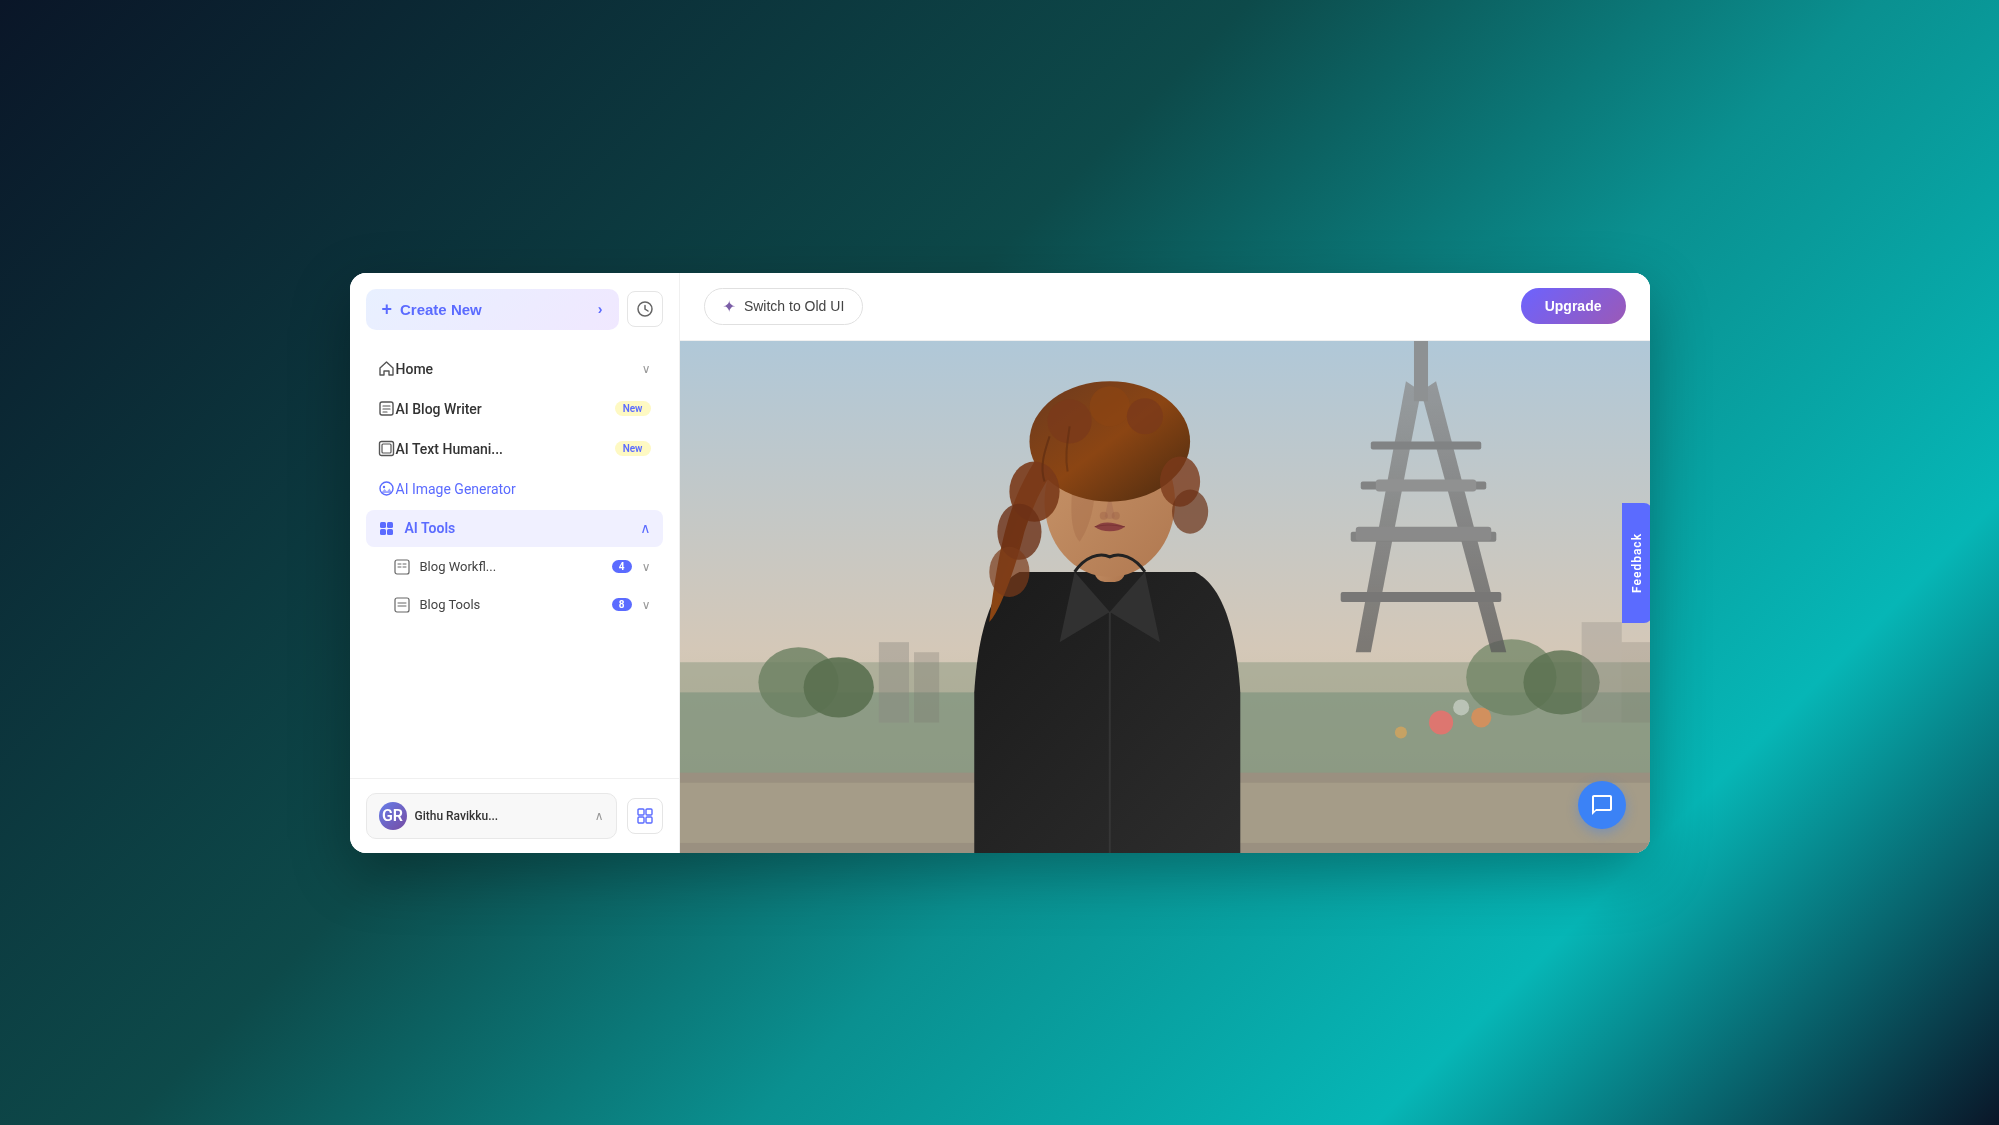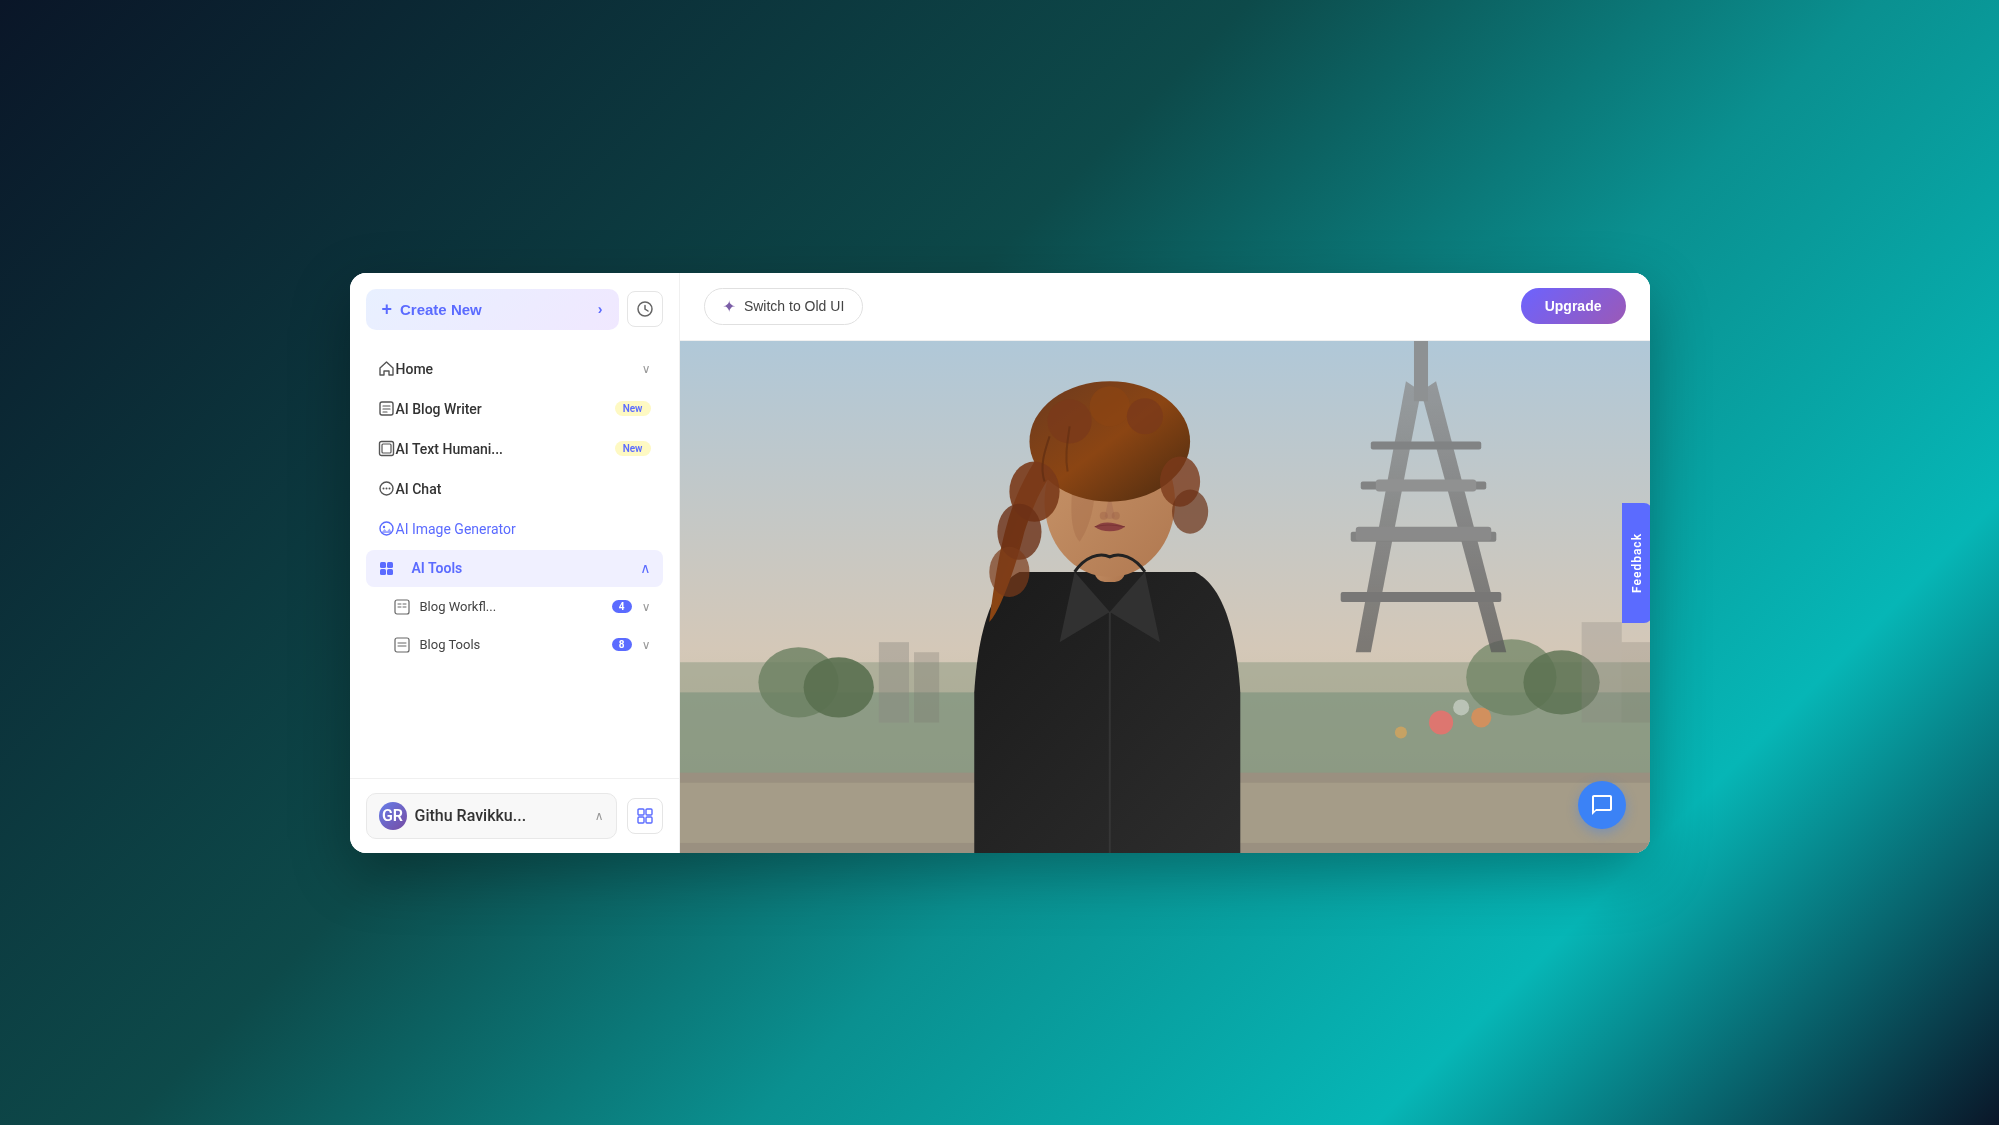--- a/index.html
+++ b/index.html
@@ -163,21 +163,21 @@
       font-size: 10px;
       font-weight: 600;
       padding: 2px 8px;
       border-radius: 10px;
     }
 
     
     .ai-tools-header {
       display: flex;
       align-items: center;
-      gap: 17px;
+      gap: 10px;
       padding: 10px 12px;
       border-radius: 8px;
       cursor: pointer;
       font-size: 14px;
       color: #333;
       margin-bottom: 2px;
       background: #f0f0ff;
     }
 
     .ai-tools-header .nav-icon {
@@ -262,21 +262,21 @@
       background: linear-gradient(135deg, #667eea, #764ba2);
       display: flex;
       align-items: center;
       justify-content: center;
       color: white;
       font-size: 16px;
       font-weight: 600;
     }
 
     .user-name {
-      font-size: 16px;
+      font-size: 12px;
       font-weight: 500;
       color: #333;
       flex: 1;
     }
 
     .user-chevron {
       color: #999;
       font-size: 12px;
     }
 
@@ -456,31 +456,20 @@
         <span class="nav-icon">
           <svg width="17" height="17" viewBox="0 0 17 17" fill="none">
             <rect x="1.5" y="1.5" width="14" height="14" rx="2" stroke="#555" stroke-width="1.4"></rect>
             <rect x="4" y="4" width="9" height="9" rx="1" stroke="#555" stroke-width="1.2"></rect>
           </svg>
         </span>
         <span class="nav-label">AI Text Humani...</span>
         <span class="badge-new">New</span>
       </div>
 
-      <div class="nav-item">
-        <span class="nav-icon">
-          <svg width="17" height="17" viewBox="0 0 17 17" fill="none">
-            <circle cx="8.5" cy="8.5" r="6.5" stroke="#555" stroke-width="1.4"></circle>
-            <circle cx="5.5" cy="8.5" r="1" fill="#555"></circle>
-            <circle cx="8.5" cy="8.5" r="1" fill="#555"></circle>
-            <circle cx="11.5" cy="8.5" r="1" fill="#555"></circle>
-          </svg>
-        </span>
-        <span class="nav-label">AI Chat</span>
-      </div>
 
       <div class="nav-item">
         <span class="nav-icon">
           <svg width="17" height="17" viewBox="0 0 17 17" fill="none">
             <circle cx="8.5" cy="8.5" r="6.5" stroke="#5b6bff" stroke-width="1.4"></circle>
             <circle cx="6" cy="7" r="1.2" fill="#5b6bff"></circle>
             <path d="M3 13 L6.5 9 L9 11.5 L11.5 8.5 L14 13 Z" fill="#5b6bff" opacity="0.6"></path>
           </svg>
         </span>
         <span class="nav-label" style="color:#5b6bff;font-weight:400;">AI Image Generator</span>

